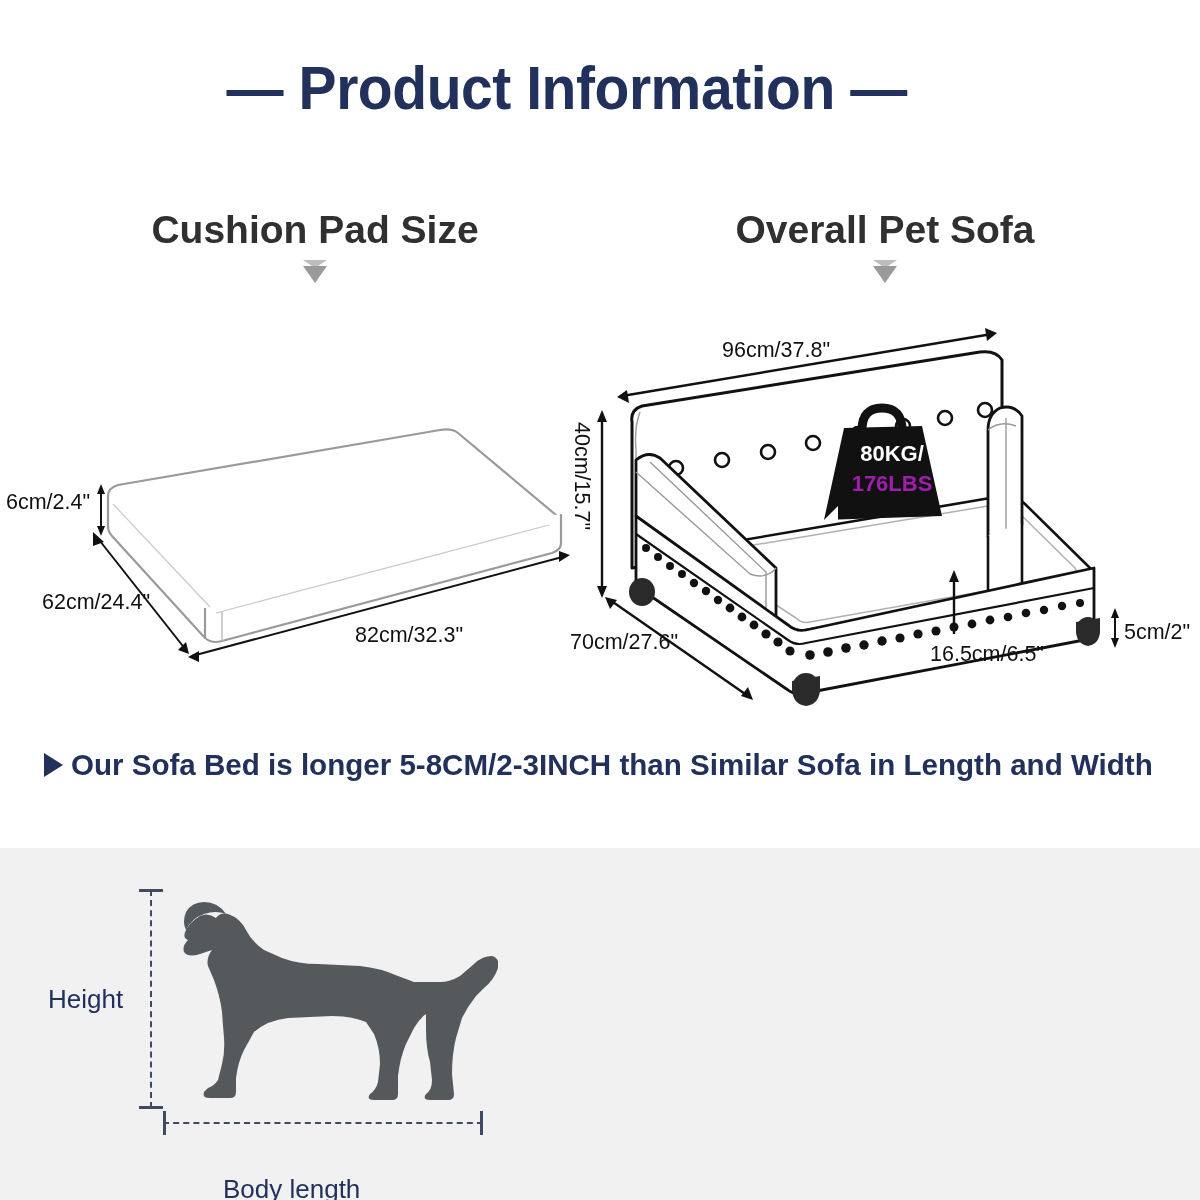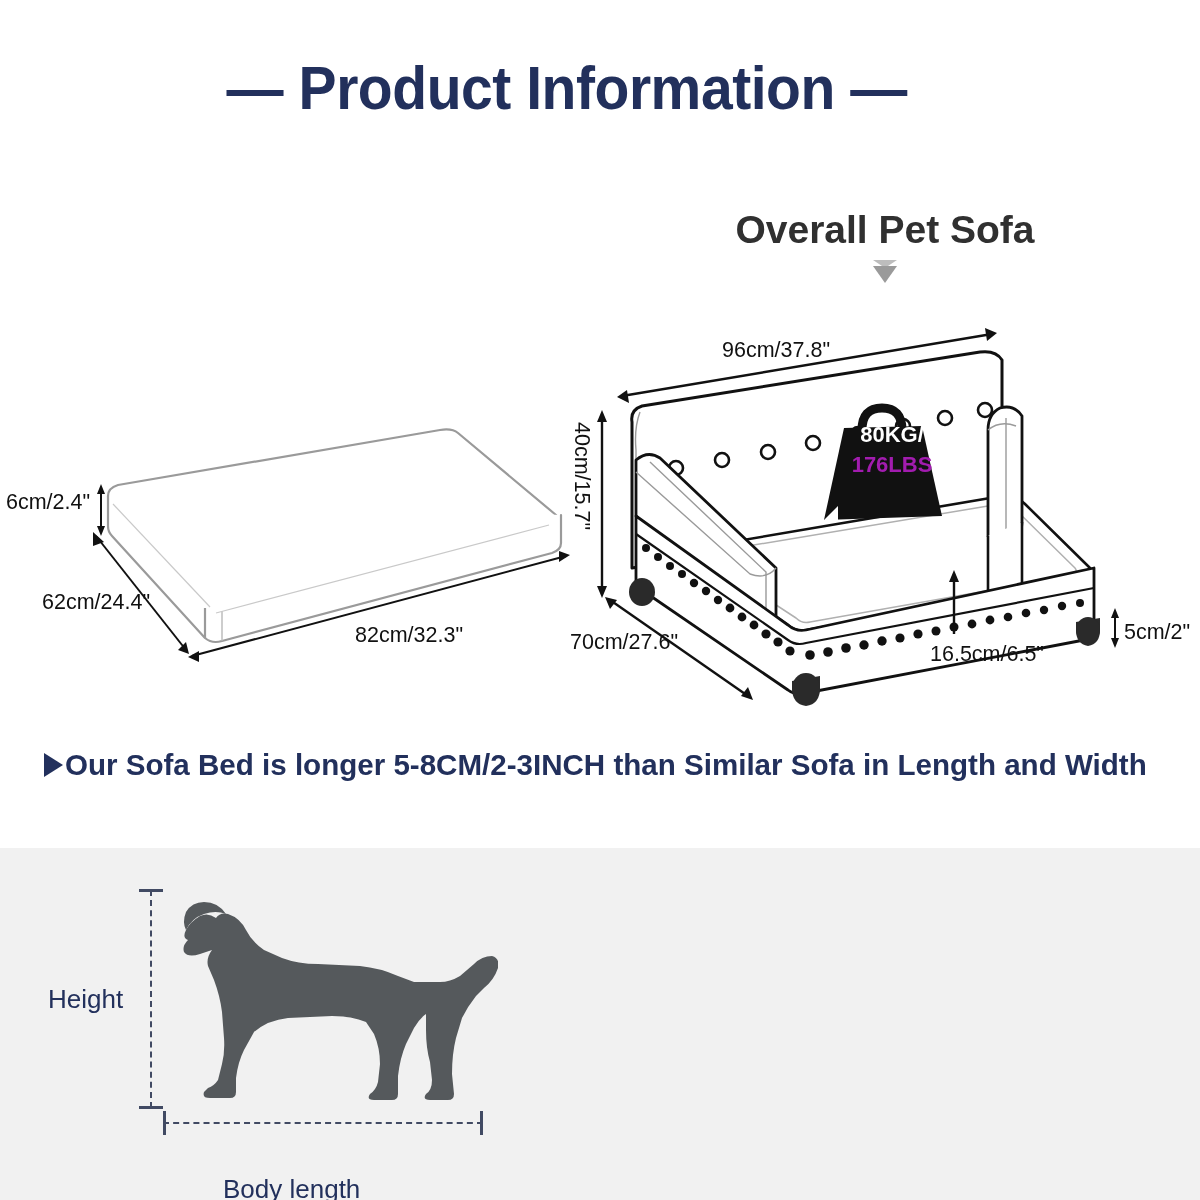--- a/index.html
+++ b/index.html
@@ -96,21 +96,21 @@
   }
 
   
   .banner {
     position: absolute;
     left: 44px;
     top: 748px;
     width: 1130px;
     display: flex;
     align-items: center;
-    gap: 2px;
+    gap: 8px;
   }
   .banner .bullet {
     width: 0; height: 0;
     border-top: 12px solid transparent;
     border-bottom: 12px solid transparent;
     border-left: 19px solid #22305c;
     flex: none;
   }
   .banner .banner-text {
     font-size: 30px;
@@ -200,20 +200,27 @@
 </style>
 </head>
 <body>
 
 <div class="page">
 
   <div class="title-row">
     <span class="title-text">— Product Information —</span>
   </div>
 
+  <div class="head" id="head-cushion">
+    <div class="head-label">Cushion Pad Size</div>
+    <div class="dbl-arrow">
+      <div class="tri-top"></div>
+      <div class="tri-bot"></div>
+    </div>
+  </div>
 
   <div class="head" id="head-sofa">
     <div class="head-label">Overall Pet Sofa</div>
     <div class="dbl-arrow">
       <div class="tri-top"></div>
       <div class="tri-bot"></div>
     </div>
   </div>
 
   <div class="drawing" id="cushion-drawing">
@@ -342,21 +349,21 @@
 
       <line x1="384" y1="276" x2="384" y2="334" stroke="#111" stroke-width="2.4"></line>
       <polygon points="384,270 379,282 389,282" fill="#111"></polygon>
 
       <line x1="545" y1="312" x2="545" y2="344" stroke="#111" stroke-width="2"></line>
       <polygon points="545,308 541,318 549,318" fill="#111"></polygon>
       <polygon points="545,348 541,338 549,338" fill="#111"></polygon>
     </svg>
 
     
-    <div style="position:absolute; left:272px; top:120px; width:100px; text-align:center;">
+    <div style="position:absolute; left:272px; top:139px; width:100px; text-align:center;">
       <div style="font-size:22px; font-weight:bold; color:#ffffff; line-height:30px;">80KG/</div>
       <div style="font-size:22px; font-weight:bold; color:#a21caf; line-height:30px;">176LBS</div>
     </div>
 
     <div class="dim-label" style="left: 152px; top: 38px;">96cm/37.8"</div>
     <div class="dim-label vert" style="left: 24px; top: 122px;">40cm/15.7"</div>
     <div class="dim-label" style="left: 0px; top: 330px;">70cm/27.6"</div>
     <div class="dim-label" style="left: 360px; top: 342px;">16.5cm/6.5"</div>
     <div class="dim-label" style="left: 554px; top: 320px;">5cm/2"</div>
   </div>

